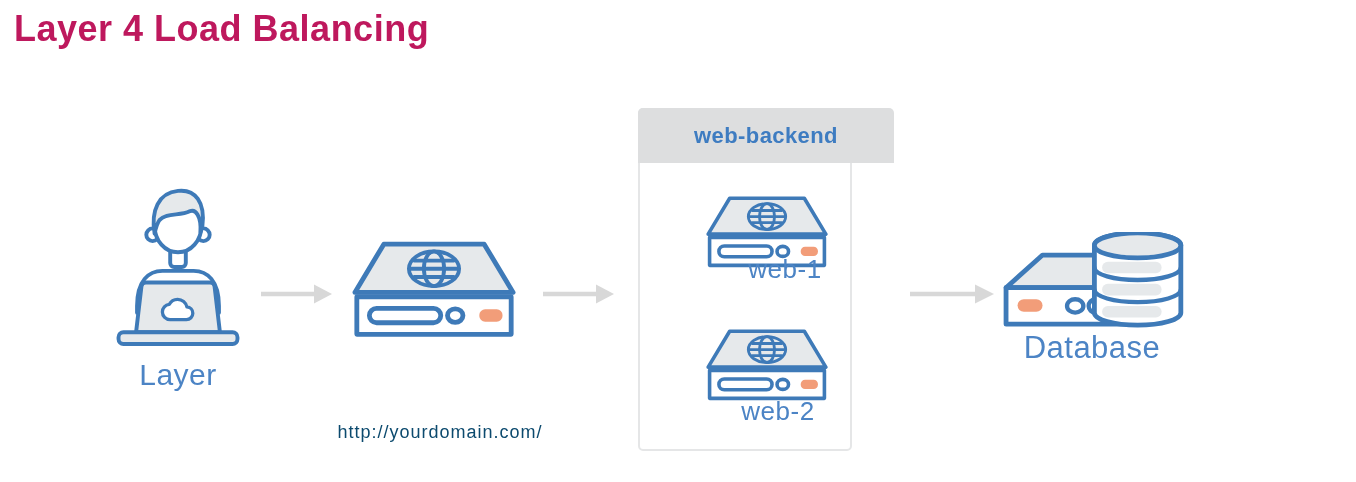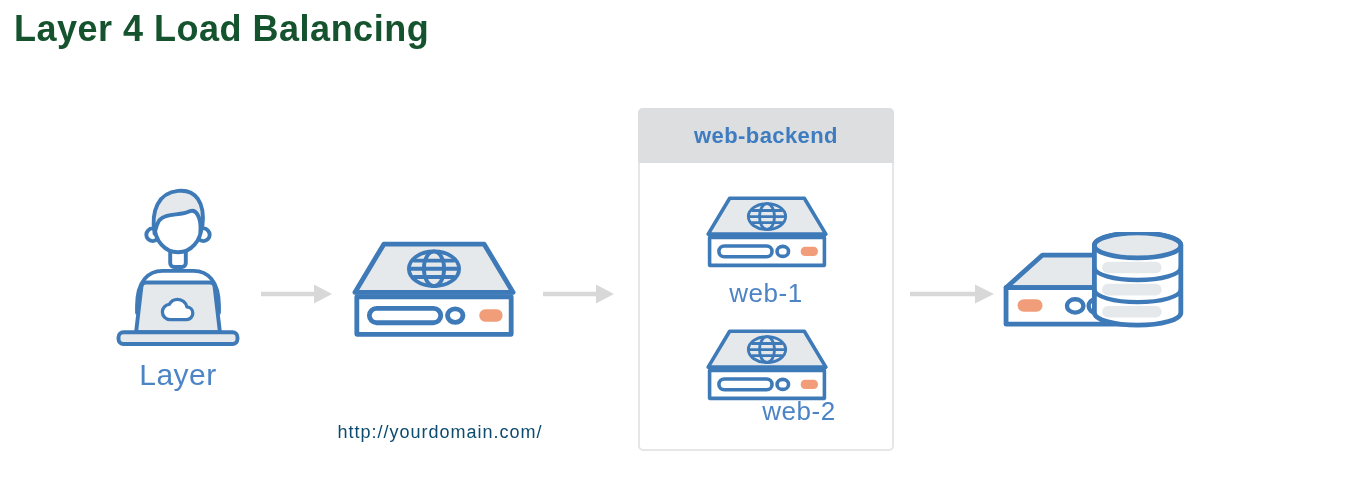--- a/index.html
+++ b/index.html
@@ -2,44 +2,44 @@
 <html><head>
 <meta charset="utf-8">
 <style>
   html,body{margin:0;padding:0;background:#fff;}
   #canvas{
     position:relative;width:1356px;height:482px;background:#ffffff;overflow:hidden;
     font-family:"Liberation Sans","DejaVu Sans",sans-serif;
   }
   .abs{position:absolute;}
   #title{
-    left:14px;top:8px;font-size:36px;font-weight:600;color:#14532d;letter-spacing:.5px;
+    left:14px;top:8px;font-size:36px;font-weight:600;color:#be185d;letter-spacing:.5px;
   }
   .node-label{
     color:#4c84c5;text-align:center;letter-spacing:.5px;line-height:1.1;
   }
   .lbl-user{left:98px;top:358px;width:160px;font-size:30px;}
   .lbl-lb{left:317px;top:358px;width:240px;font-size:30px;}
   .lbl-url{left:310px;top:422px;width:260px;font-size:18px;letter-spacing:1px;color:#0c4a6e;text-align:center;}
   .lbl-db{left:1000px;top:331px;width:184px;font-size:31px;}
   .backend-box{
-    left:638px;top:108px;width:256px;height:343px;background:#ffffff;
+    left:638px;top:108px;width:214px;height:343px;background:#ffffff;
     border:2px solid #e5e6e7;border-radius:5px;box-sizing:border-box;
   }
   .backend-header{
     position:absolute;left:-2px;top:-2px;width:256px;height:55px;background:#dddedf;
     border-radius:5px 5px 0 0;display:flex;align-items:center;justify-content:center;
   }
   .backend-header span{
     color:#3e7cc1;font-size:22px;font-weight:700;letter-spacing:.4px;
   }
   .srv-lbl{
     position:absolute;width:100%;text-align:center;color:#4c84c5;font-size:26px;letter-spacing:.5px;
   }
-  .web1-lbl{top:168px;}
+  .web1-lbl{top:144px;margin-left:40px;}
   .web2-lbl{top:286px;padding-left:33px;}
   svg{display:block;}
 </style>
 </head>
 <body>
 
 <div id="canvas">
 
   <div id="title" class="abs">Layer 4 Load Balancing</div>
 
@@ -152,14 +152,15 @@
         <path d="M98,37 A45,13 0 0 0 188,37" fill="none" stroke-width="4.5"></path>
         <path d="M98,60 A45,13 0 0 0 188,60" fill="none" stroke-width="4.5"></path>
         <g stroke="none" fill="#e6e9eb">
           <rect x="106" y="31" width="62" height="12" rx="6"></rect>
           <rect x="106" y="54" width="62" height="12" rx="6"></rect>
           <rect x="106" y="77" width="62" height="12" rx="6"></rect>
         </g>
       </g>
     </svg>
   </div>
+  <div class="abs node-label lbl-db">Database</div>
 
 </div>
 
 </body></html>

